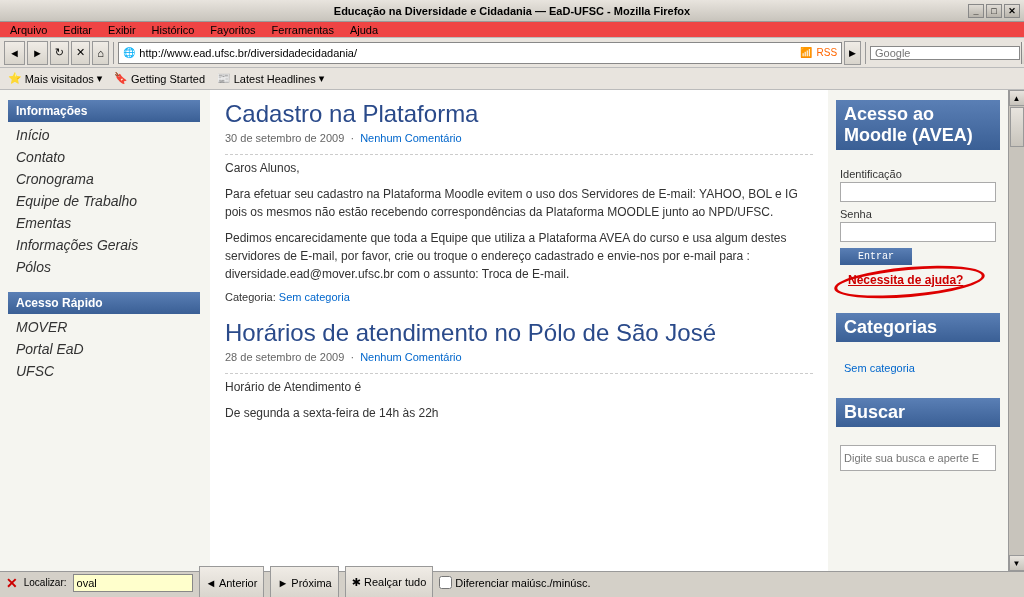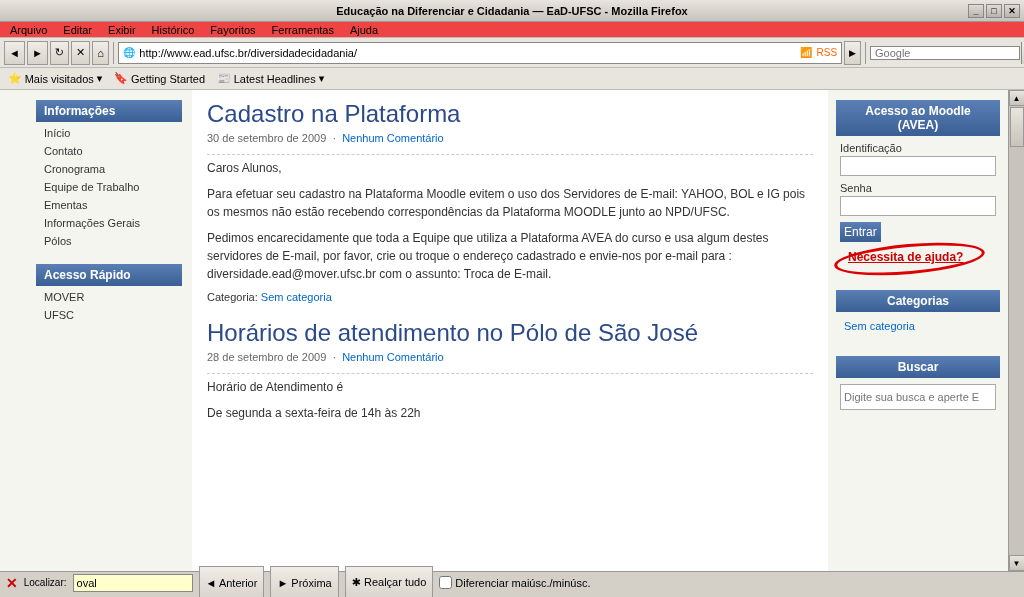--- a/index.html
+++ b/index.html
@@ -173,43 +173,44 @@
 
     
     .page-content {
       flex: 1;
       background: #f5f5f0;
       overflow: hidden;
       display: flex;
     }
 
     .left-sidebar {
-      width: 192px;
-      padding: 10px 10px 10px 36px;
+      width: 210px;
+      padding: 10px 10px 10px 8px;
       flex-shrink: 0;
     }
 
     .sidebar-section {
       margin-bottom: 14px;
     }
     .sidebar-heading {
       background: linear-gradient(to bottom, #5a7fb5, #3a5f95);
       color: #fff;
       font-size: 12px;
       font-weight: bold;
       padding: 4px 8px;
       margin-bottom: 2px;
     }
     .sidebar-link {
       display: block;
       color: #333;
-      font-size: 11px;
+      font-size: 14px;
       padding: 3px 8px;
       text-decoration: none;
       cursor: pointer;
+      font-style: italic;
     }
 
     .main-content {
       flex: 1;
       padding: 10px 15px;
       background: #fff;
       overflow: hidden;
     }
 
     .article-title {
@@ -245,25 +246,24 @@
     .right-sidebar {
       width: 180px;
       padding: 10px 8px;
       flex-shrink: 0;
       background: #f5f5f0;
     }
 
     .widget-heading {
       background: linear-gradient(to bottom, #5a7fb5, #3a5f95);
       color: #fff;
-      font-size: 12px;
+      font-size: 18px;
       font-weight: bold;
       padding: 4px 8px;
-      margin-bottom: 2px;
-      text-align: center;
+      margin-bottom: 14px;
     }
     .widget-body {
       padding: 4px 4px 10px 4px;
     }
     .field-label {
       font-size: 11px;
       color: #333;
       margin-bottom: 2px;
       display: block;
     }
@@ -273,23 +273,24 @@
       border: 1px solid #aaa;
       background: #fff;
       margin-bottom: 6px;
       font-size: 11px;
       padding: 0 3px;
     }
     .login-btn {
       background: linear-gradient(to bottom, #5a7fb5, #3a5f95);
       color: #fff;
       border: none;
-      padding: 3px 4px;
-      font-size: 12px;
-      cursor: pointer;
+      padding: 3px 18px;
+      font-size: 10px;
+      cursor: pointer;
+      font-family: Liberation Mono, monospace;
     }
 
     
     .help-oval-wrapper {
       position: relative;
       display: inline-block;
       margin-top: 4px;
     }
     .help-oval-link {
       color: #cc0000;
@@ -374,21 +375,21 @@
       display: flex; align-items: center; gap: 3px;
     }
     .find-option {
       display: flex; align-items: center; gap: 3px; font-size: 11px;
     }
   </style>
 </head>
 <body>
 
 <div class="title-bar">
-  <span>Educação na Diferenciar e Cidadania — EaD-UFSC - Mozilla Firefox</span>
+  <span>Educação na Diversidade e Cidadania — EaD-UFSC - Mozilla Firefox</span>
   <div class="title-bar-buttons">
     <div class="title-btn">_</div>
     <div class="title-btn">□</div>
     <div class="title-btn">✕</div>
   </div>
 </div>
 
 <div class="menu-bar">
   <span class="menu-item">Arquivo</span>
   <span class="menu-item">Editar</span>
@@ -449,20 +450,21 @@
         <a class="sidebar-link">Cronograma</a>
         <a class="sidebar-link">Equipe de Trabalho</a>
         <a class="sidebar-link">Ementas</a>
         <a class="sidebar-link">Informações Gerais</a>
         <a class="sidebar-link">Pólos</a>
       </div>
 
       <div class="sidebar-section">
         <div class="sidebar-heading">Acesso Rápido</div>
         <a class="sidebar-link">MOVER</a>
+        <a class="sidebar-link">Portal EaD</a>
         <a class="sidebar-link">UFSC</a>
       </div>
     </div>
 
     <div class="main-content">
 
       <div>
         <h1 class="article-title">Cadastro na Plataforma</h1>
         <p class="article-meta">
           <span>30 de setembro de 2009</span>

